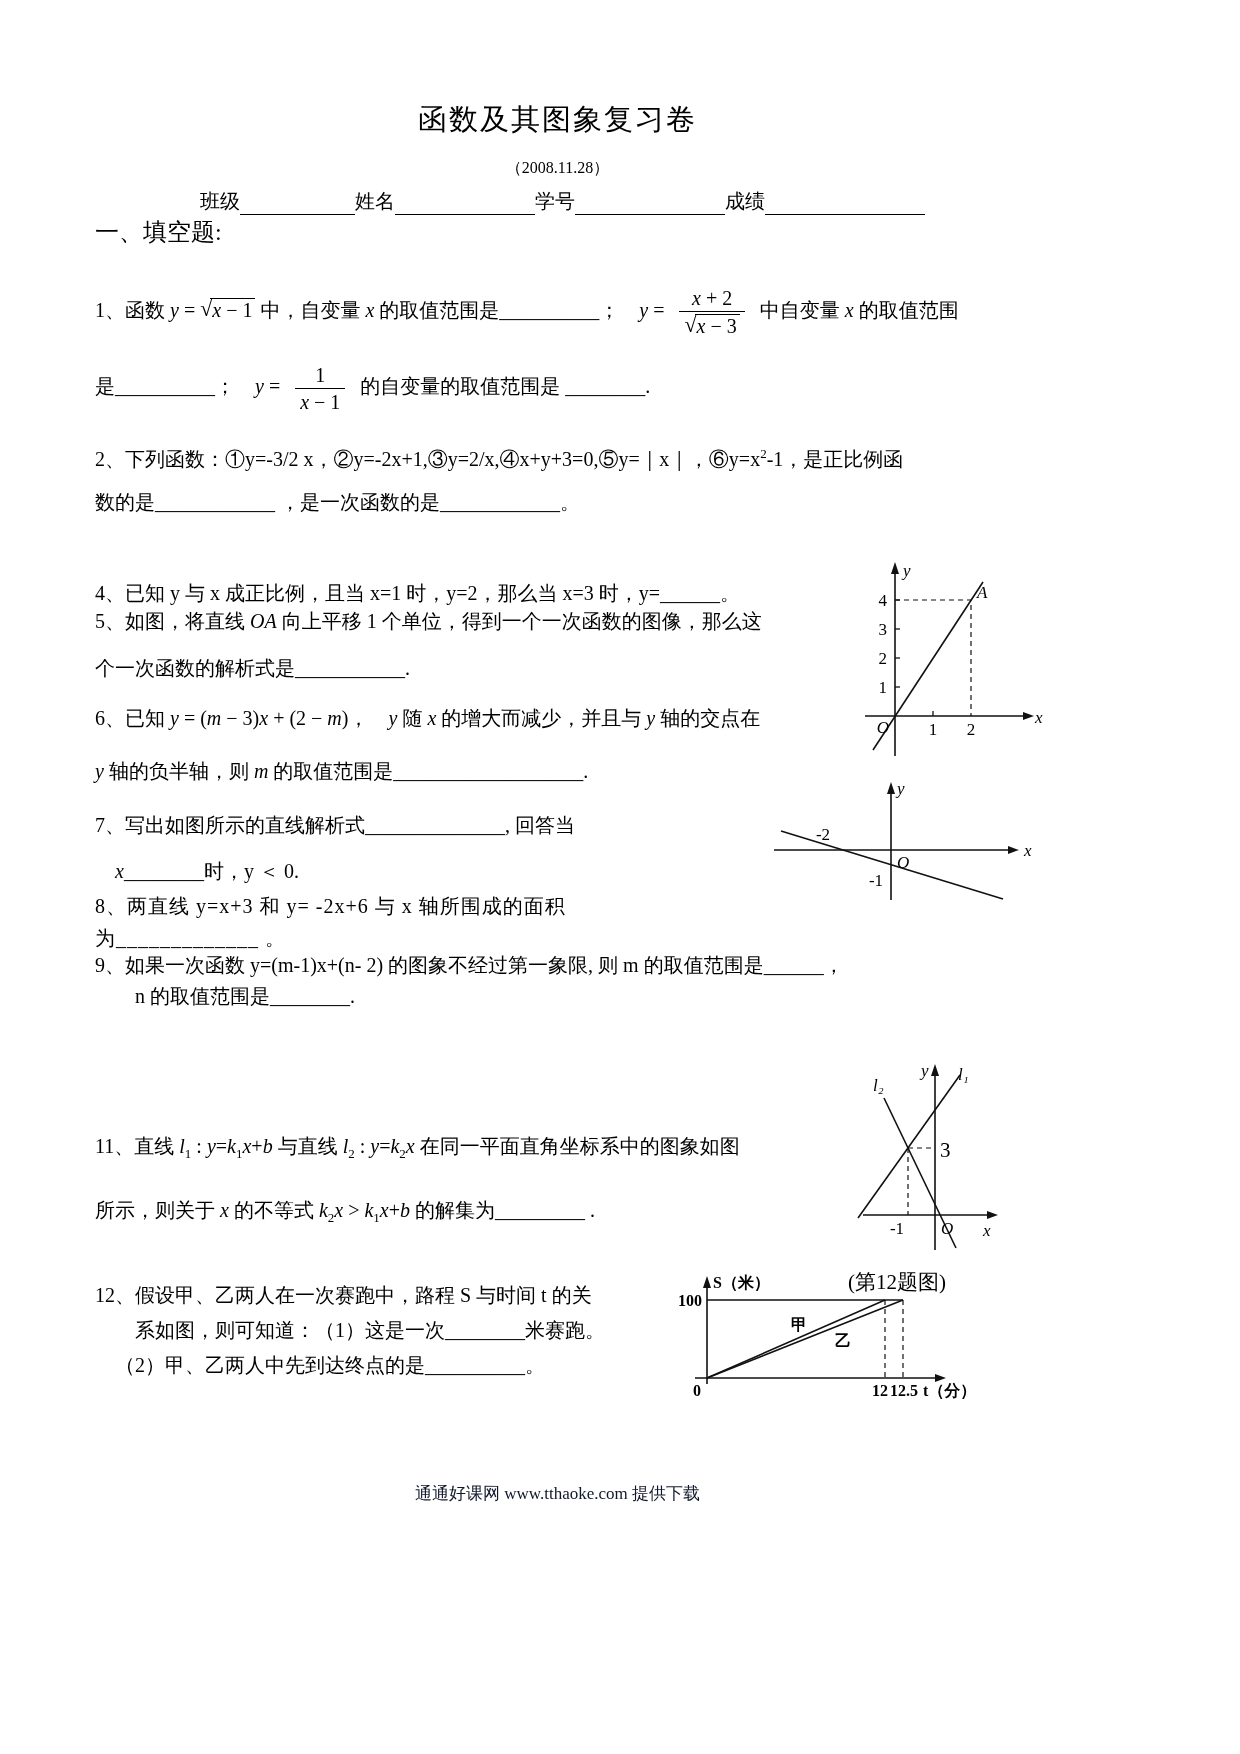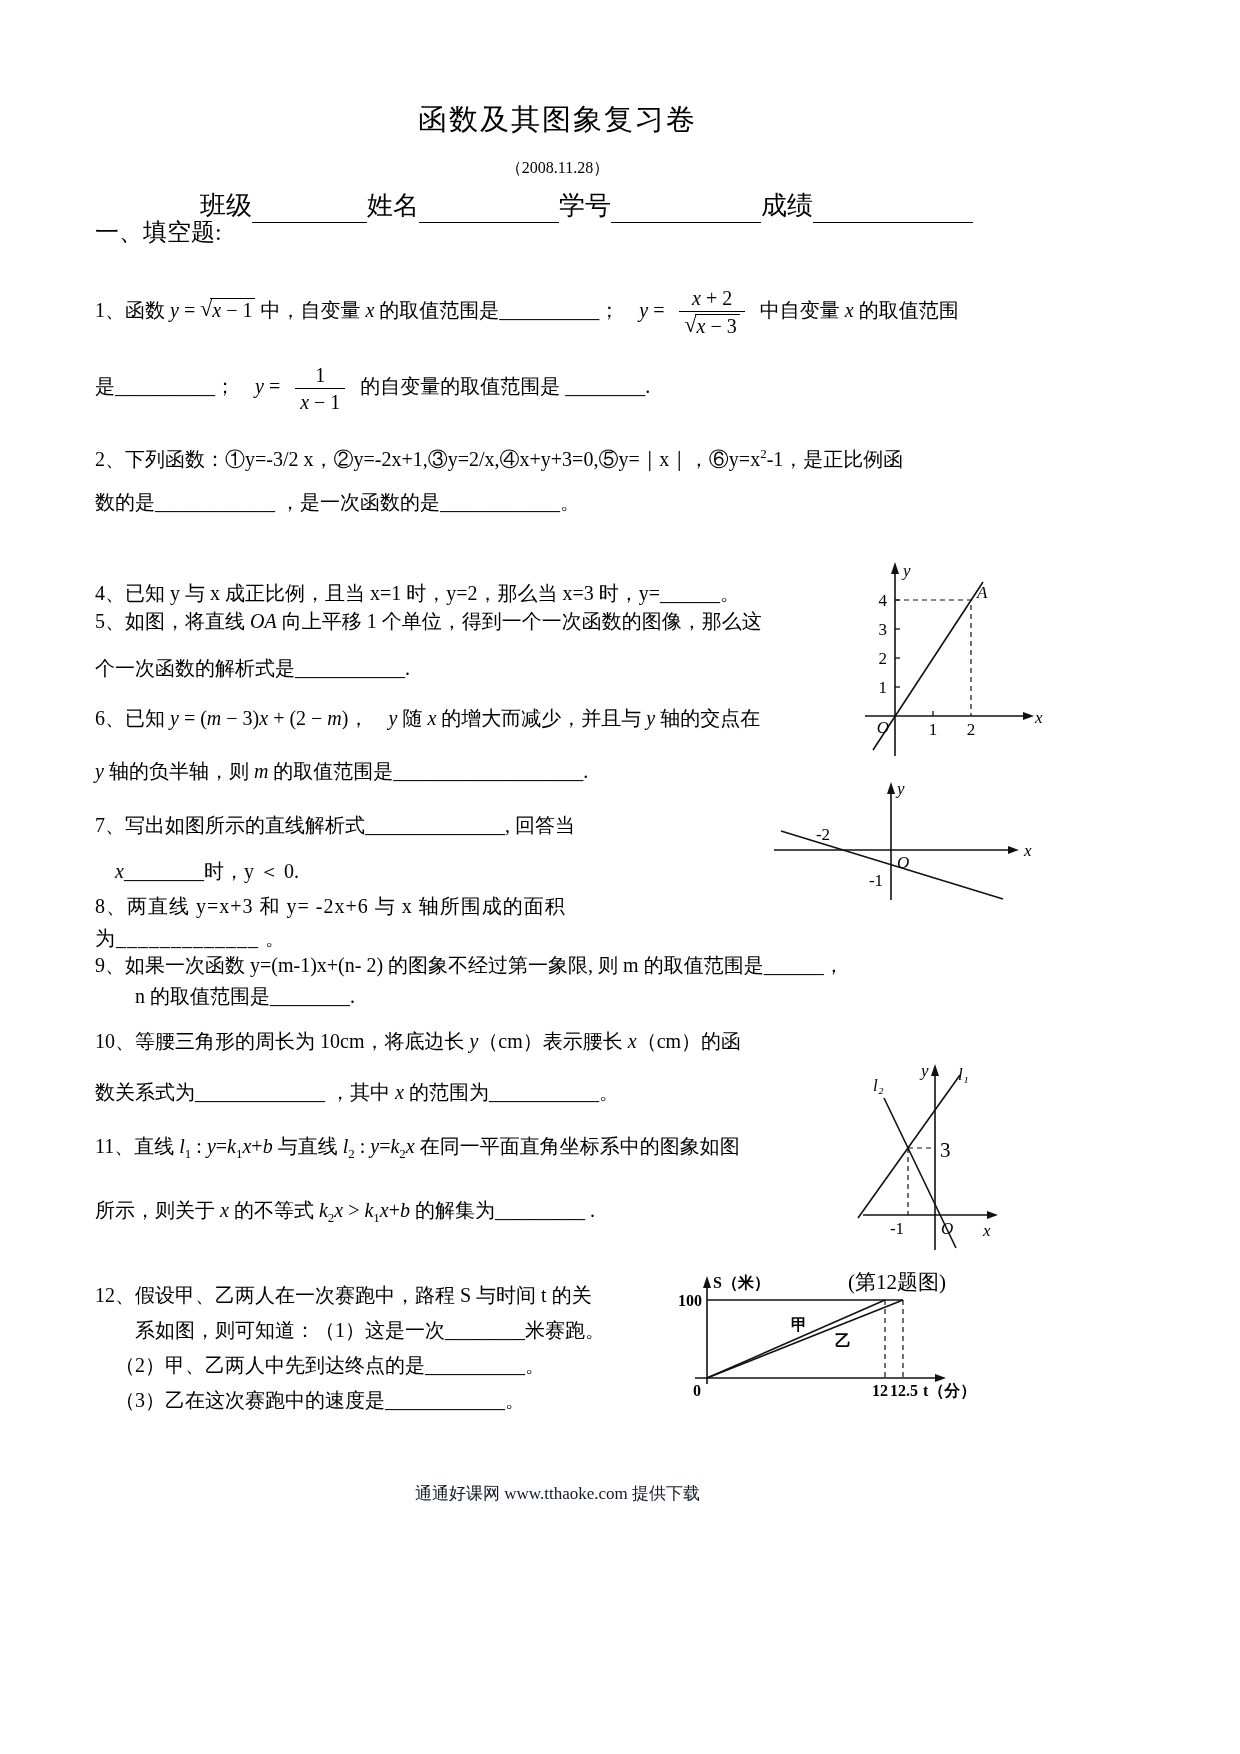--- a/index.html
+++ b/index.html
@@ -11,21 +11,21 @@
   .page { position:relative; width:1240px; height:1754px; background:#fff; overflow:hidden; }
 
   .title {
     position:absolute; top:100px; left:0; width:1115px; text-align:center;
     font-size:29px; font-weight:normal; letter-spacing:2px;
   }
   .date {
     position:absolute; top:158px; left:0; width:1115px; text-align:center; font-size:16px;
   }
   .hdr {
-    position:absolute; top:188px; left:200px; font-size:26px;
+    position:absolute; top:188px; left:200px; font-size:20px;
     display:flex; align-items:flex-end; white-space:nowrap;
   }
   .hdr .blank { display:inline-block; border-bottom:1.6px solid #000; height:24px; }
   .hdr .b1{width:115px}.hdr .b2{width:140px}.hdr .b3{width:150px}.hdr .b4{width:160px}
 
   .sec { position:absolute; top:216px; left:95px; font-size:24px; }
 
   .q {
     position:absolute; left:95px; font-size:20px; white-space:nowrap;
   }
@@ -91,23 +91,22 @@
   <div class="sec">一、填空题:</div>
 
   <p class="q q1"><span>1、函数 </span><i class="mi">y</i><span> = </span><span class="sqrt"><span class="rad">√</span><span class="vinc"><i class="mi">x</i><span> − 1</span></span></span><span> 中，自变量 </span><i class="mi">x</i><span> 的取值范围是__________；　</span><i class="mi">y</i><span> = </span><span class="frac"><span class="fnum"><i class="mi">x</i><span> + 2</span></span><span class="fden"><span class="sqrt"><span class="rad">√</span><span class="vinc"><i class="mi">x</i><span> − 3</span></span></span></span></span><span> 中自变量 </span><i class="mi">x</i><span> 的取值范围</span><br><span>是__________；　</span><i class="mi">y</i><span> = </span><span class="frac"><span class="fnum"><span>1</span></span><span class="fden"><i class="mi">x</i><span> − 1</span></span></span><span> 的自变量的取值范围是 ________.</span></p>
   <p class="q q2"><span>2、下列函数：①y=-3/2 x，②y=-2x+1,③y=2/x,④x+y+3=0,⑤y=｜x｜，⑥y=x</span><sup>2</sup><span>-1，是正比例函</span><br><span>数的是____________ ，是一次函数的是____________。</span></p>
   <p class="q q4"><span>4、已知 y 与 x 成正比例，且当 x=1 时，y=2，那么当 x=3 时，y=______。</span></p>
   <p class="q q5"><span>5、如图，将直线 </span><i class="mi">OA</i><span> 向上平移 1 个单位，得到一个一次函数的图像，那么这</span><br><span>个一次函数的解析式是___________.</span></p>
   <p class="q q6"><span>6、已知 </span><i class="mi">y</i><span> = (</span><i class="mi">m</i><span> − 3)</span><i class="mi">x</i><span> + (2 − </span><i class="mi">m</i><span>)，　</span><i class="mi">y</i><span> 随 </span><i class="mi">x</i><span> 的增大而减少，并且与 </span><i class="mi">y</i><span> 轴的交点在</span><br><span> </span><i class="mi">y</i><span> 轴的负半轴，则 </span><i class="mi">m</i><span> 的取值范围是___________________.</span></p>
   <p class="q q7"><span>7、写出如图所示的直线解析式______________, 回答当</span><br><span>　</span><i class="mi">x</i><span>________时，y ＜ 0.</span></p>
   <p class="q q8"><span>8、两直线 y=x+3 和 y= -2x+6 与 x 轴所围成的面积</span><br><span>为_____________ 。</span></p>
   <p class="q q9"><span>9、如果一次函数 y=(m-1)x+(n- 2) 的图象不经过第一象限, 则 m 的取值范围是______，</span><br><span>　　n 的取值范围是________.</span></p>
-  <p class="q q10"><span>10、等腰三角形的周长为 10cm，将底边长 </span><i class="mi">y</i><span>（cm）表示腰长 </span><i class="mi">x</i><span>（cm）的函</span><br><span>数关系式为_____________ ，其中 </span><i class="mi">x</i><span> 的范围为___________。</span></p>
   <p class="q q11"><span>11、直线 </span><i class="mi">l</i><sub>1</sub><span> : </span><i class="mi">y</i><span>=</span><i class="mi">k</i><sub>1</sub><i class="mi">x</i><span>+</span><i class="mi">b</i><span> 与直线 </span><i class="mi">l</i><sub>2</sub><span> : </span><i class="mi">y</i><span>=</span><i class="mi">k</i><sub>2</sub><i class="mi">x</i><span> 在同一平面直角坐标系中的图象如图</span><br><span>所示，则关于 </span><i class="mi">x</i><span> 的不等式 </span><i class="mi">k</i><sub>2</sub><i class="mi">x</i><span> &gt; </span><i class="mi">k</i><sub>1</sub><i class="mi">x</i><span>+</span><i class="mi">b</i><span> 的解集为_________ .</span></p>
-  <p class="q q12"><span>12、假设甲、乙两人在一次赛跑中，路程 S 与时间 t 的关</span><br><span>　　系如图，则可知道：（1）这是一次________米赛跑。</span><br><span>　（2）甲、乙两人中先到达终点的是__________。</span><br><span>　（3）乙在这次赛跑中的速度是____________。</span></p>
+  <p class="q q12"><span>12、假设甲、乙两人在一次赛跑中，路程 S 与时间 t 的关</span><br><span>　　系如图，则可知道：（1）这是一次________米赛跑。</span><br><span>　（2）甲、乙两人中先到达终点的是__________。</span><br></p>
 
   <svg class="fig" style="left:853px;top:556px" width="190" height="212" viewBox="0 0 190 212">
     <line x1="42" y1="200" x2="42" y2="12" class="ax"></line>
     <polygon points="38,18 42,6 46,18" class="ah"></polygon>
     <line x1="12" y1="160" x2="177" y2="160" class="ax"></line>
     <polygon points="170,156 181,160 170,164" class="ah"></polygon>
     <line x1="42" y1="44" x2="47" y2="44" class="tick"></line>
     <line x1="42" y1="73" x2="47" y2="73" class="tick"></line>
     <line x1="42" y1="102" x2="47" y2="102" class="tick"></line>
     <line x1="42" y1="131" x2="47" y2="131" class="tick"></line>

